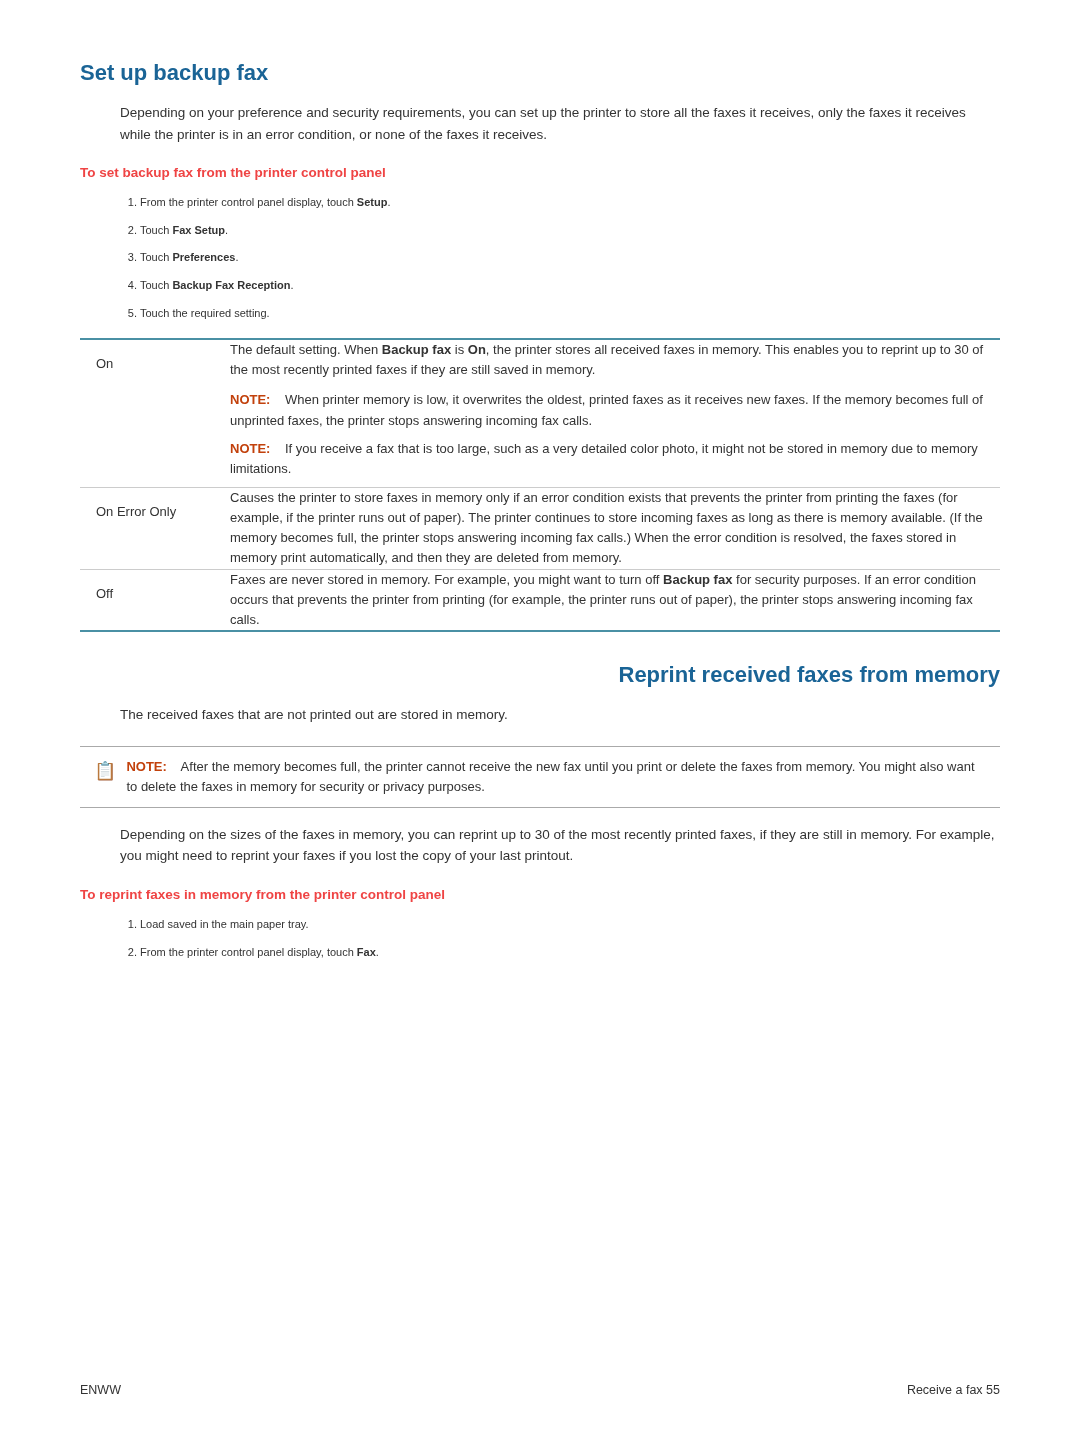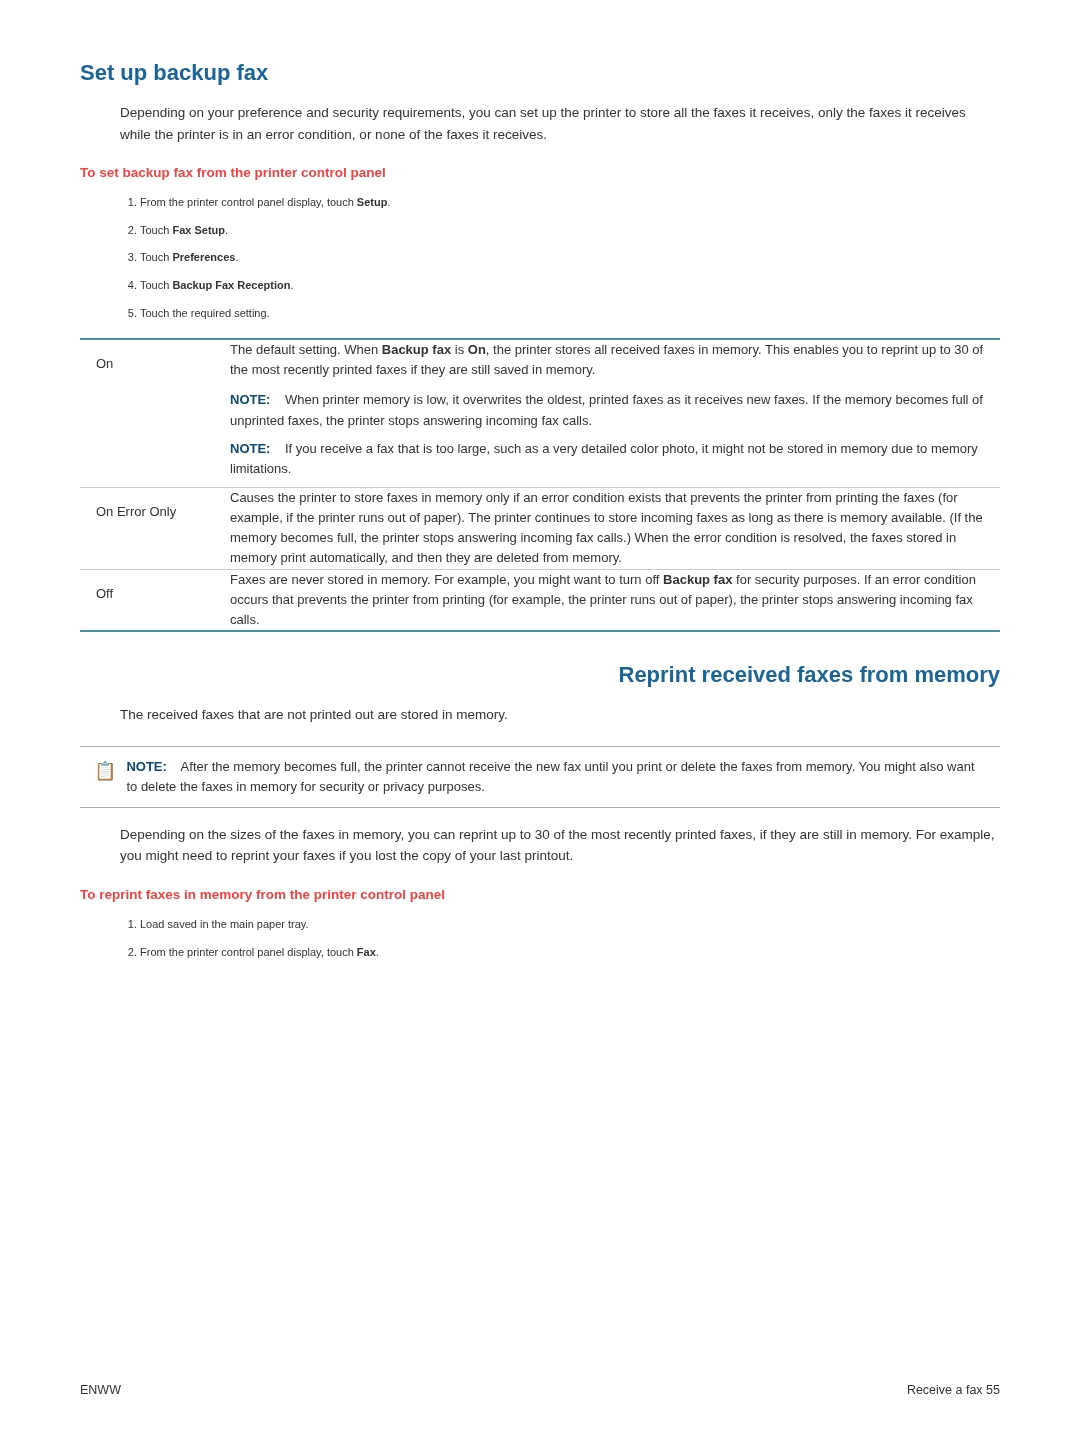--- a/index.html
+++ b/index.html
@@ -100,21 +100,21 @@
 
     .settings-table td.setting-desc {
       padding-left: 20px;
     }
 
     .note-block {
       margin-bottom: 8px;
     }
 
     .note-label {
-      color: #0c4a6e;
+      color: #c2410c;
       font-weight: bold;
       font-size: 13px;
     }
 
     .note-text {
       font-size: 13px;
       line-height: 1.55;
     }
 
     .reprint-section {

